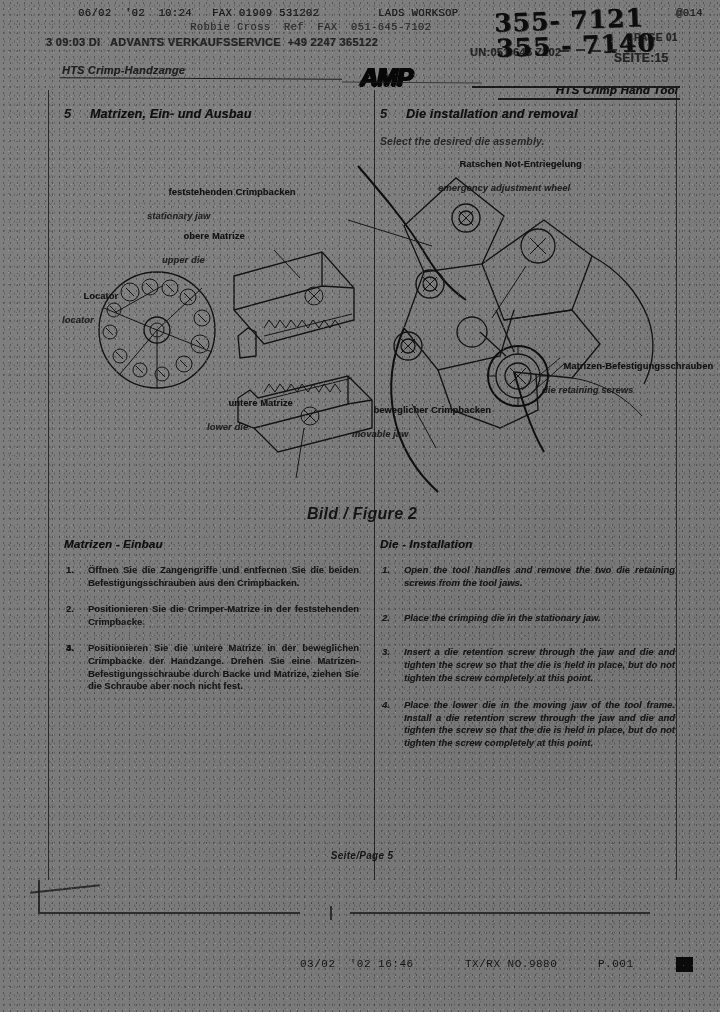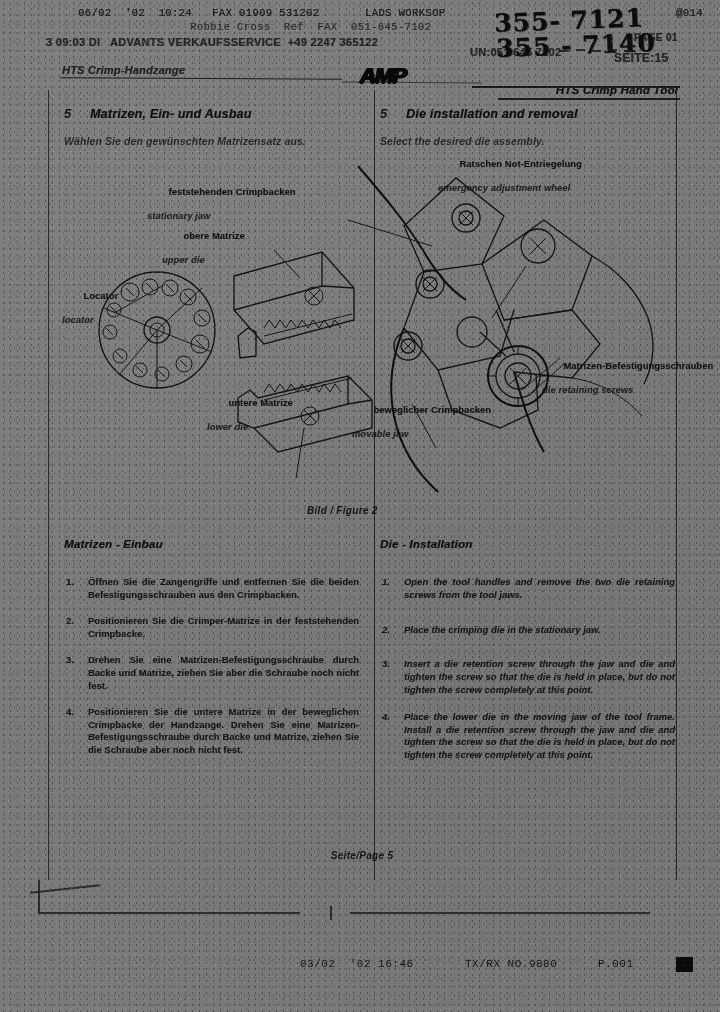--- a/index.html
+++ b/index.html
@@ -79,21 +79,21 @@
     text-shadow:.5px .3px 0 rgba(0,0,0,.35);
   }
   .brandR{
     position:absolute;right:4px;top:24px;
     font-size:11.5px;font-weight:bold;font-style:italic;color:#101010;
     letter-spacing:.2px;
     text-shadow:.5px .3px 0 rgba(0,0,0,.45);
   }
   #amp{
     position:absolute;left:318px;top:3px;
-    font-size:22px;font-weight:bold;font-style:italic;
+    font-size:25px;font-weight:bold;font-style:italic;
     letter-spacing:-1px;color:#080808;
     text-shadow:1.2px 0 0 #080808, -1.2px 0 0 #080808, 0 1px 0 #080808;
   }
 
   
   .col{position:absolute;top:44px;width:295px;}
   .colL{left:22px;}
   .colR{left:338px;}
   .divider{position:absolute;left:332px;top:30px;width:1px;height:790px;background:#1c1c1c;opacity:.85;}
   .framebar{position:absolute;width:1px;background:#1c1c1c;opacity:.85;}
@@ -114,28 +114,28 @@
   
   #figure{position:absolute;left:10px;top:100px;width:620px;height:340px;}
   .lbl{
     position:absolute;white-space:pre;font-size:9.3px;line-height:12px;
     font-weight:bold;color:#121212;letter-spacing:.1px;
     text-shadow:.5px .3px 0 rgba(0,0,0,.3);
   }
   .lbl .en{display:block;font-style:italic;font-weight:bold;opacity:.86;}
   .cap{
     position:absolute;left:255px;top:345px;
-    font-size:10px;font-weight:bold;font-style:italic;color:#151515;
+    font-size:16px;font-weight:bold;font-style:italic;color:#151515;
     letter-spacing:.3px;
   }
 
   
   .blk-title{
     font-size:11.5px;font-weight:bold;font-style:italic;color:#0f0f0f;
-    letter-spacing:.2px;margin-bottom:26px;
+    letter-spacing:.2px;margin-bottom:14px;
     text-shadow:.6px .3px 0 rgba(0,0,0,.4);
   }
   ol.steps{margin:0;padding:0;list-style:none;}
   ol.steps li{
     position:relative;padding-left:24px;margin-bottom:14px;
     font-size:9.4px;line-height:12.6px;font-weight:bold;
     color:#161616;text-align:justify;letter-spacing:.05px;
     text-shadow:.4px .25px 0 rgba(0,0,0,.28);
   }
   ol.steps li .n{position:absolute;left:2px;top:0;font-weight:bold;}
@@ -161,21 +161,21 @@
   .ink-t{stroke:#161616;fill:none;stroke-width:1;}
   .ink-b{stroke:#0f0f0f;fill:none;stroke-width:2;}
   .leader{stroke:#181818;fill:none;stroke-width:1;}
 </style>
 </head>
 <body>
 
 <div id="page">
 
   <div class="fax-hdr" style="left:78px;top:7px;">06/02  '02  10:24   FAX 01909 531202</div>
-  <div class="fax-hdr" style="left:365px;top:7px;font-family:Liberation Mono, monospace;">LADS WORKSOP</div>
+  <div class="fax-hdr" style="left:378px;top:7px;font-family:Liberation Mono, monospace;">LADS WORKSOP</div>
   <div class="fax-hdr" style="left:676px;top:7px;">@014</div>
 
   <div class="fax-hdr thin" style="left:190px;top:21px;opacity:.8;">Robbie Cross  Ref  FAX  051-645-7102</div>
 
   <div class="fax-blur" style="left:46px;top:36px;">3 09:03 DI   ADVANTS VERKAUFSSERVICE  +49 2247 365122</div>
   <div class="fax-blur" style="left:470px;top:46px;">UN:051 645 7102</div>
 
   <div class="hand" style="left:494px;top:6px;">355- 7121</div>
   <div class="hand" style="left:496px;top:31px;">355 - 7140</div>
 
@@ -200,21 +200,20 @@
     <div class="rule" style="left:456px;top:38px;width:182px;height:1.6px;"></div>
 
     <div class="framebar" style="left:6px;top:30px;height:790px;"></div>
     <div class="framebar" style="left:634px;top:30px;height:790px;"></div>
     <div class="divider"></div>
 
     <div class="col colL">
       <div>
         <span class="sec-num">5</span><span class="sec-title">Matrizen, Ein- und Ausbau</span>
       </div>
-      <div class="sec-sub">Wählen Sie den gewünschten Matrizensatz aus.</div>
     </div>
 
     <div class="col colR">
       <div>
         <span class="sec-num ital">5</span><span class="sec-title">Die installation and removal</span>
       </div>
       <div class="sec-sub">Select the desired die assembly.</div>
     </div>
 
     <div id="figure">
@@ -334,21 +333,20 @@
         <li>
           <span class="n">1.</span>
           <span>Öffnen Sie die Zangengriffe und entfernen Sie die beiden Befestigungsschrauben aus den Crimpbacken.</span>
         </li>
         <li>
           <span class="n">2.</span>
           <span>Positionieren Sie die Crimper-Matrize in der feststehenden Crimpbacke.</span>
         </li>
         <li>
           <span class="n">3.</span>
-          <span>Drehen Sie eine Matrizen-Befestigungsschraube durch Backe und Matrize, ziehen Sie aber die Schraube noch nicht fest.</span>
         </li>
         <li>
           <span class="n">4.</span>
           <span>Positionieren Sie die untere Matrize in der beweglichen Crimpbacke der Handzange. Drehen Sie eine Matrizen-Befestigungsschraube durch Backe und Matrize, ziehen Sie die Schraube aber noch nicht fest.</span>
         </li>
       </ol>
     </div>
 
     <div class="col colR" style="top:478px;">
       <div class="blk-title">Die - Installation</div>

